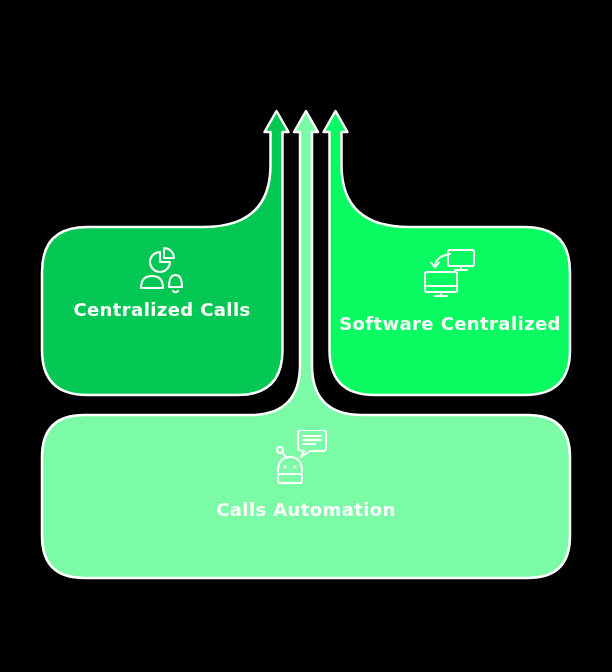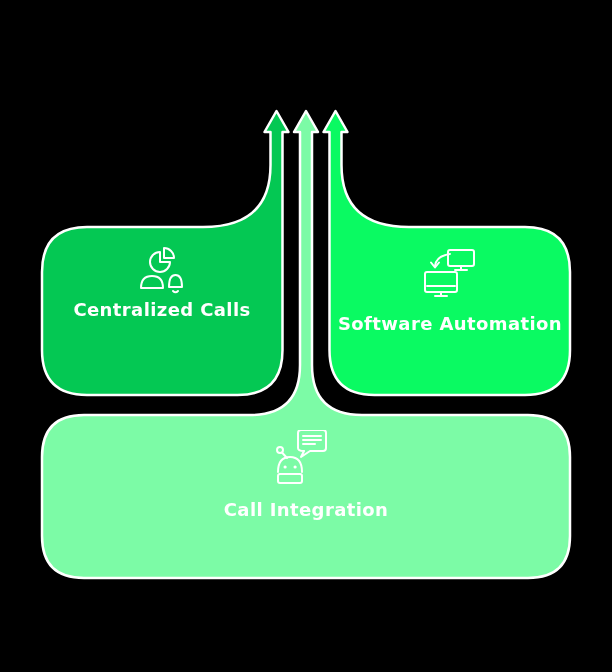--- a/index.html
+++ b/index.html
@@ -57,16 +57,16 @@
     <path d="M 33 0 L 55 0 Q 58 0 58 3 L 58 18 Q 58 21 55 21 L 42 21 L 33 27 L 36 21 Q 30 21 30 18 L 30 3 Q 30 0 33 0 Z"></path>
     <path d="M 35 6 L 53 6 M 35 10 L 53 10 M 35 14 L 47 14"></path>
     <circle cx="12" cy="20" r="3"></circle>
     <path d="M 14 22.5 L 19 28"></path>
     <path d="M 10 42 Q 10 27 22 27 Q 34 27 34 42"></path>
     <path d="M 17 37 L 17.2 37 M 27 37 L 27.2 37" stroke-width="3"></path>
     <rect x="10" y="44" width="24" height="9" rx="2"></rect>
   </svg>
 
   <div class="card-label" style="left:42px;top:299px;width:240px">Centralized Calls</div>
-  <div class="card-label" style="left:330px;top:313px;width:240px">Software Automation</div>
-  <div class="card-label" style="left:42px;top:499px;width:528px">Call Integration</div>
+  <div class="card-label" style="left:330px;top:313px;width:240px">Software Centralized</div>
+  <div class="card-label" style="left:42px;top:499px;width:528px">Calls Automation</div>
 
 </div>
 
 </body></html>

